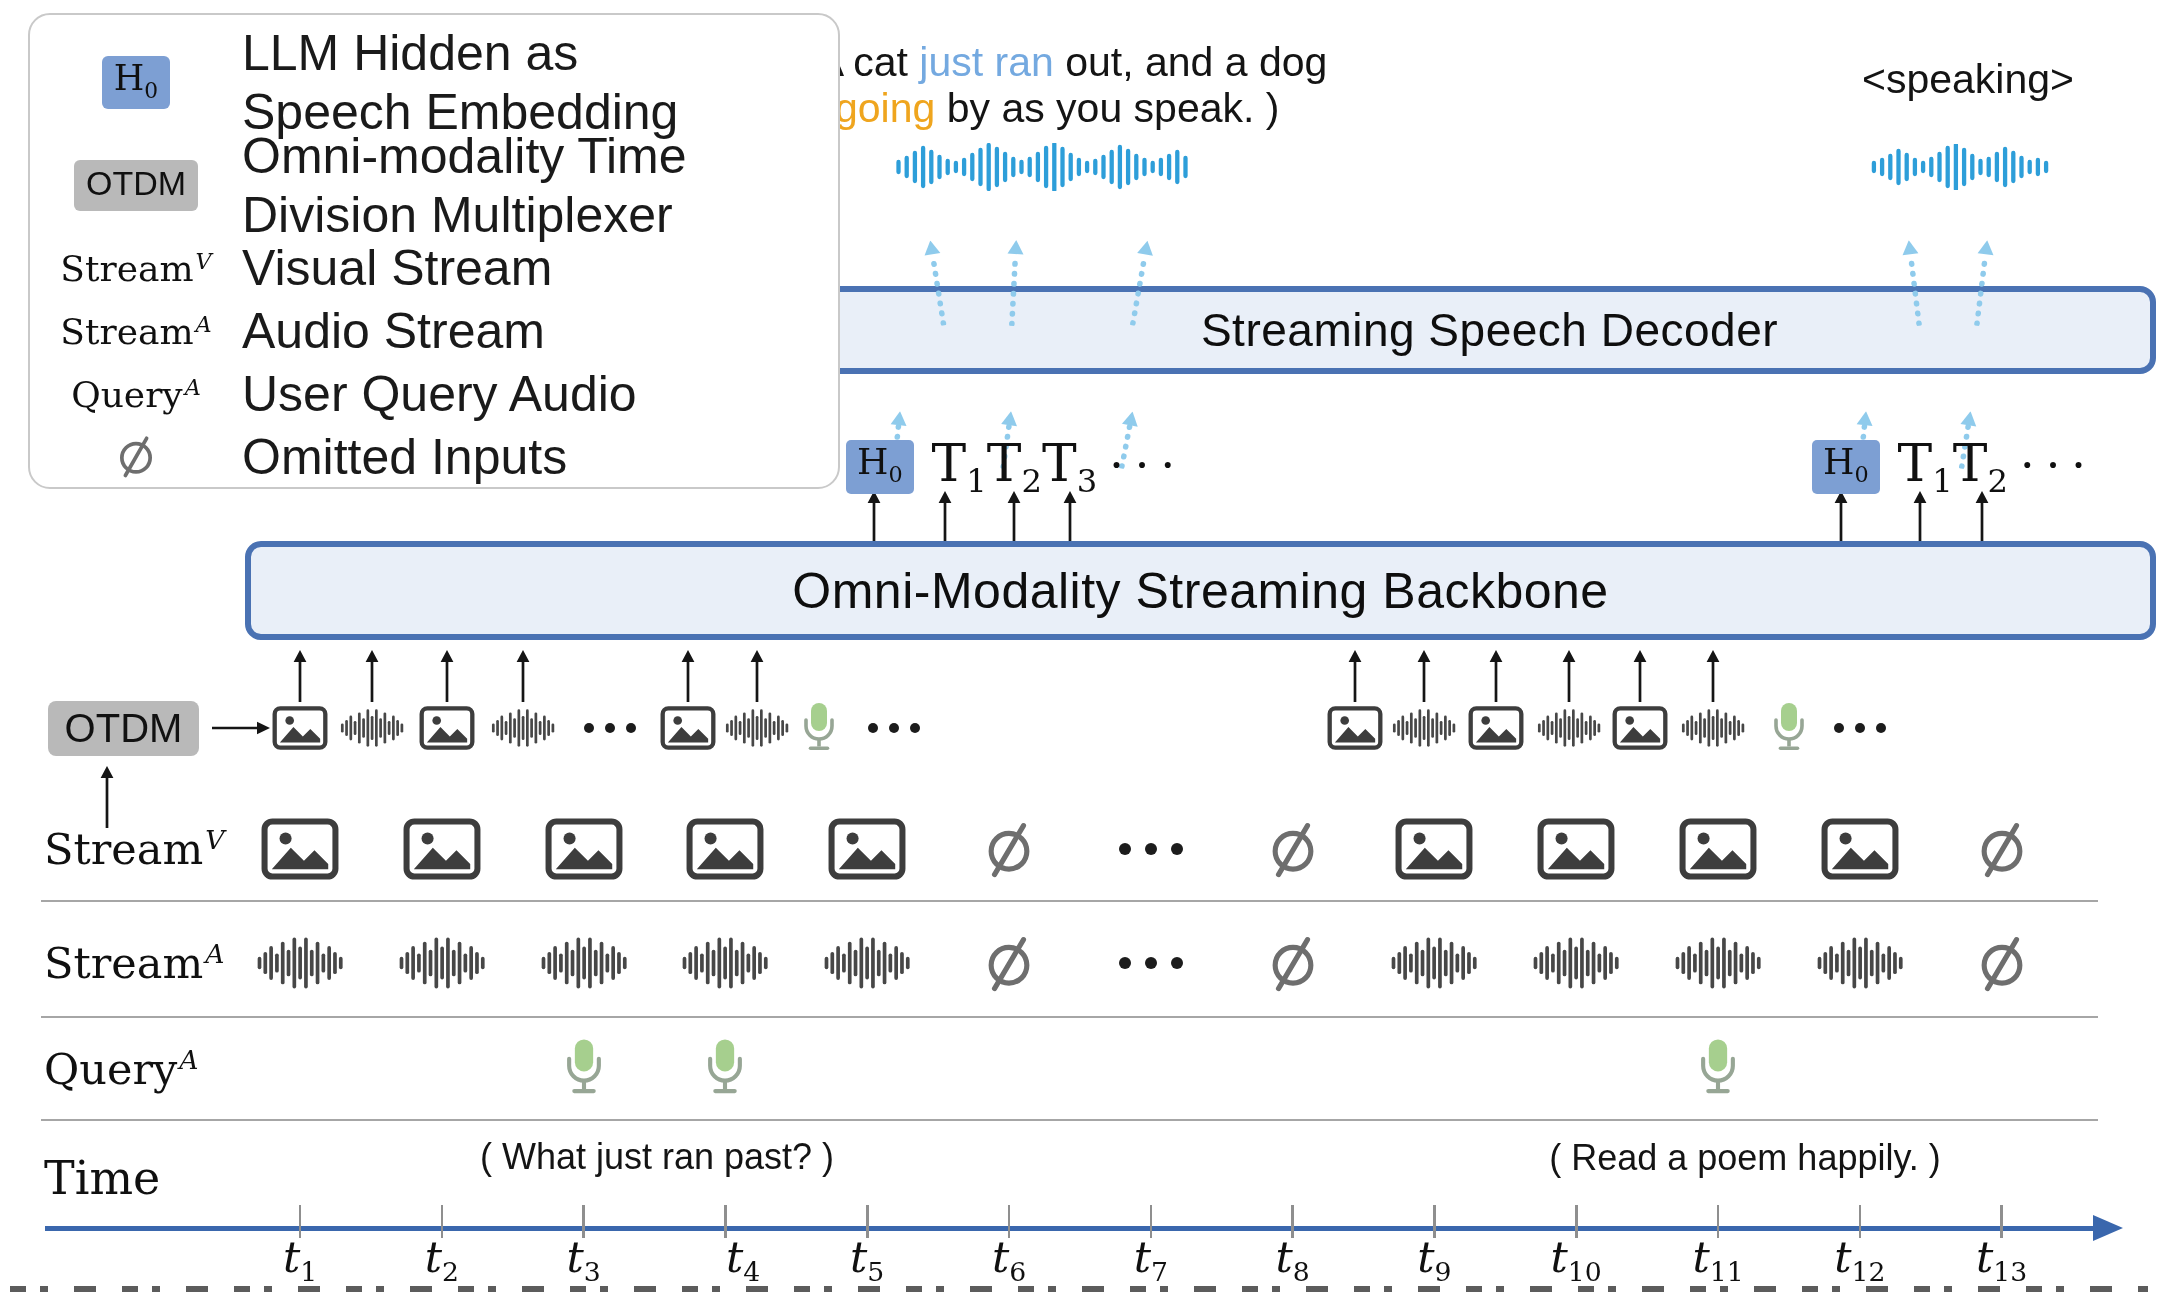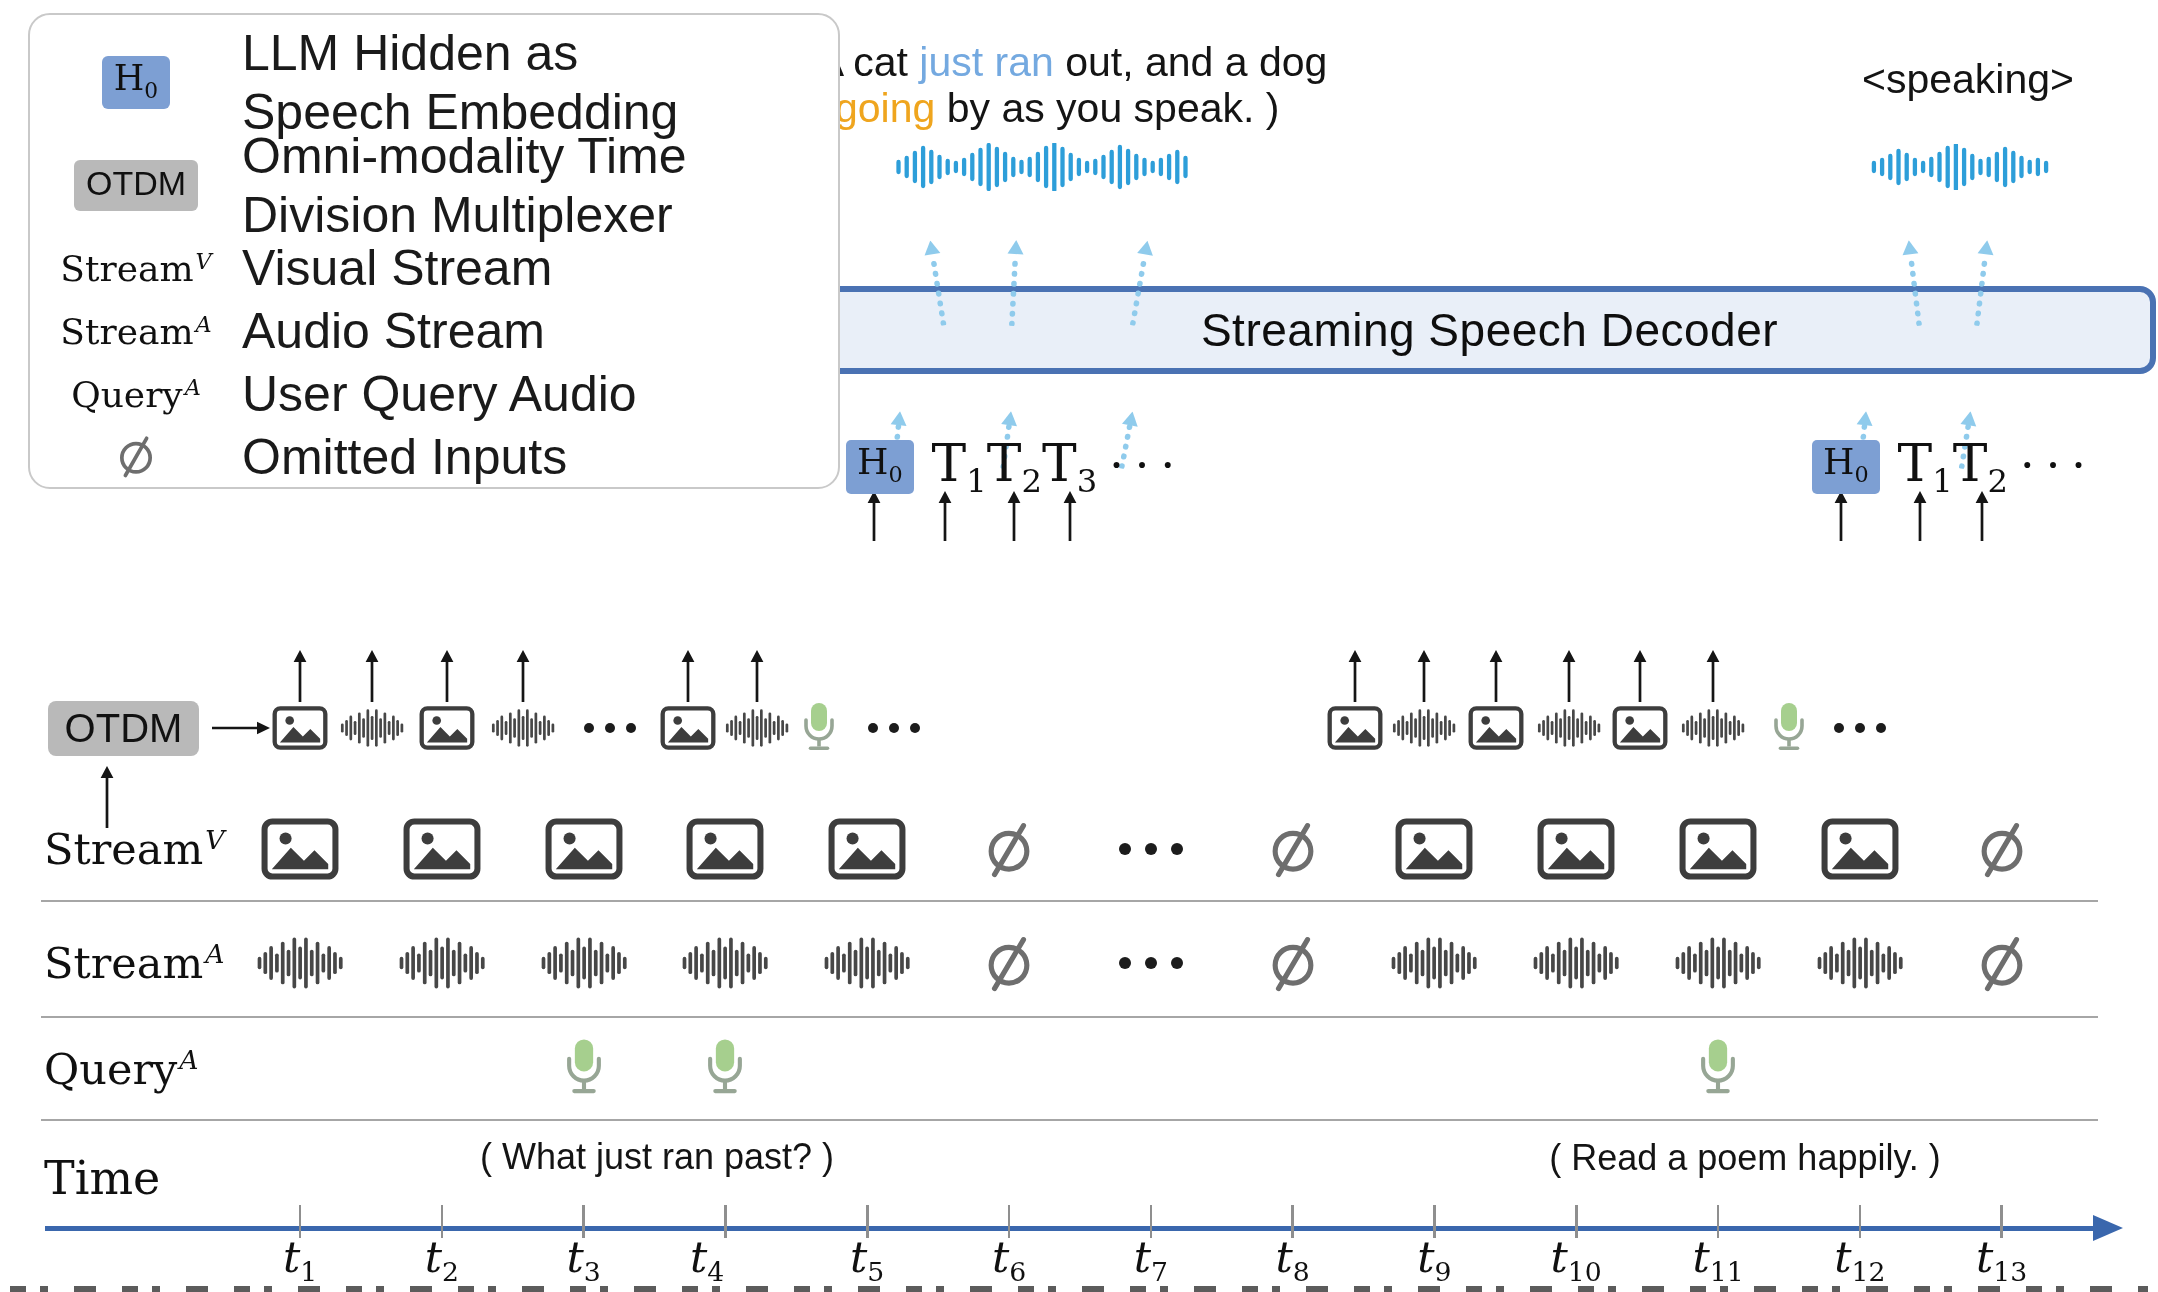--- a/index.html
+++ b/index.html
@@ -120,20 +120,23 @@
     </div>
   </div>
 
   <div class="speechline" id="speechL1" style="left:794px; top:40px;"><span style="color:#141414">( A cat </span><span style="color:#74a9e0">just ran</span><span style="color:#141414"> out, and a dog</span></div>
   <div class="speechline" id="speechL2" style="left:794px; top:86px;"><span style="color:#141414">is </span><span style="color:#efa51e">going</span><span style="color:#141414"> by as you speak. )</span></div>
 
   <div id="speakingLabel" style="left:1968px; top:56px;">&lt;speaking&gt;</div>
 
   <div class="bigbox" id="decoderBox">
     <span class="boxtitle">Streaming Speech Decoder</span>
+  </div>
+  <div class="bigbox" id="backboneBox">
+    <span class="boxtitle">Omni-Modality Streaming Backbone</span>
   </div>
 
   <div class="tokens" style="left:846px; top:437px;">
     <span class="h0box"><span>H</span><sub>0</sub></span>
     <span class="tseq" id="tseqLeft">
         <span class="tok">T<sub>1</sub></span>
         <span class="tok">T<sub>2</sub></span>
         <span class="tok">T<sub>3</sub></span>
         <span class="tdots">···</span>
       </span>
@@ -924,21 +927,21 @@
     </div>
     <div class="tick" style="left: 440.6px; top: 1205px;"></div>
     <div class="cell" style="left: 441.8px; top: 1261px;">
       <span class="ticklabel"><i>t</i><sub>2</sub></span>
     </div>
     <div class="tick" style="left: 582.4px; top: 1205px;"></div>
     <div class="cell" style="left: 583.6px; top: 1261px;">
       <span class="ticklabel"><i>t</i><sub>3</sub></span>
     </div>
     <div class="tick" style="left: 724.2px; top: 1205px;"></div>
-    <div class="cell" style="left: 707px; top: 1261px;">
+    <div class="cell" style="left: 743px; top: 1261px;">
       <span class="ticklabel"><i>t</i><sub>4</sub></span>
     </div>
     <div class="tick" style="left: 866px; top: 1205px;"></div>
     <div class="cell" style="left: 867.2px; top: 1261px;">
       <span class="ticklabel"><i>t</i><sub>5</sub></span>
     </div>
     <div class="tick" style="left: 1007.8px; top: 1205px;"></div>
     <div class="cell" style="left: 1009px; top: 1261px;">
       <span class="ticklabel"><i>t</i><sub>6</sub></span>
     </div>

